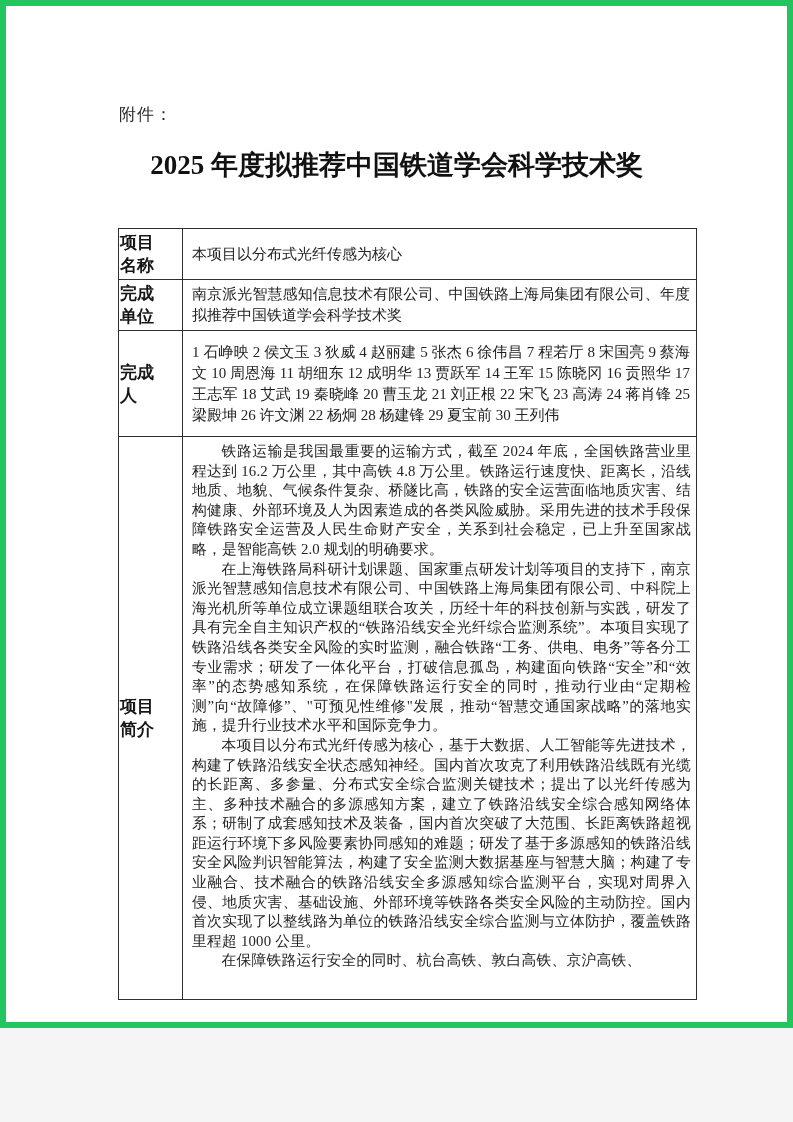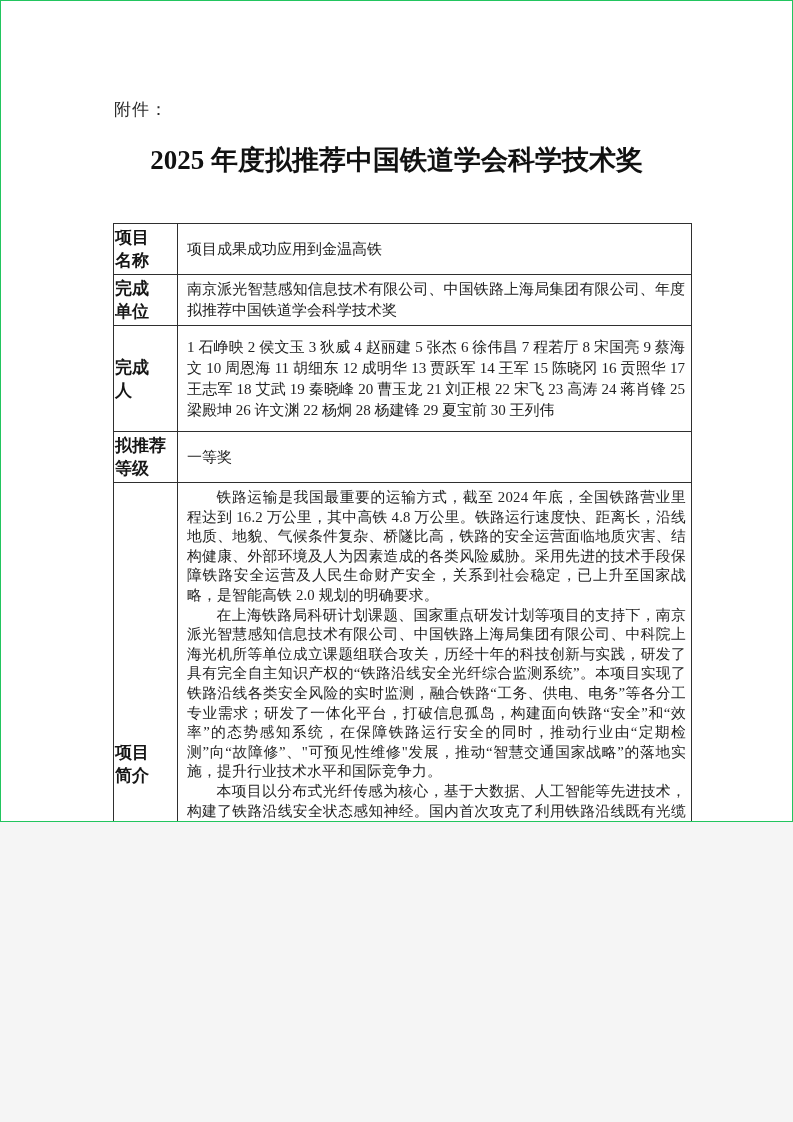--- a/index.html
+++ b/index.html
@@ -2,24 +2,24 @@
 <html><head>
 <meta charset="utf-8">
 <style>
   * { box-sizing: border-box; margin: 0; padding: 0; }
   html, body { background: #f5f5f5; }
   body { font-family: "Liberation Serif", "DejaVu Serif", serif; }
 
   .page {
     position: relative;
     width: 793px;
-    height: 822px;
+    height: 1028px;
     margin: 0 auto;
     background: #ffffff;
-    border: 1px solid #22c55e;
+    border: 6px solid #22c55e;
     color: #1f1f1f;
     overflow: hidden;
   }
 
   .attachment {
     position: absolute;
     left: 113px;
     top: 97px;
     font-size: 17px;
     letter-spacing: 1px;
@@ -104,40 +104,35 @@
 
   <div class="doc-title">
     <span>2025 年度拟推荐中国铁道学会科学技术奖</span><br>
   </div>
 
   <table class="info-table">
     <tbody>
       <tr class="row-name">
         <th>项目
 名称</th>
-        <td>项目成果成功应用到金温高铁</td>
+        <td>本项目以分布式光纤传感为核心</td>
       </tr>
 
       <tr class="row-units">
         <th>完成
 单位</th>
         <td>南京派光智慧感知信息技术有限公司、中国铁路上海局集团有限公司、年度拟推荐中国铁道学会科学技术奖</td>
       </tr>
 
       <tr class="row-people">
         <th>完成
 人</th>
         <td>1 石峥映 2 侯文玉 3 狄威 4 赵丽建 5 张杰 6 徐伟昌 7 程若厅 8 宋国亮 9 蔡海文 10 周恩海 11 胡细东 12 成明华 13 贾跃军 14 王军 15 陈晓冈 16 贡照华 17 王志军 18 艾武 19 秦晓峰 20 曹玉龙 21 刘正根 22 宋飞 23 高涛 24 蒋肖锋 25 梁殿坤 26 许文渊 22 杨炯 28 杨建锋 29 夏宝前 30 王列伟</td>
       </tr>
 
-      <tr class="row-grade">
-        <th>拟推荐
-等级</th>
-        <td>一等奖</td>
-      </tr>
 
       <tr class="row-intro">
         <th>项目
 简介</th>
         <td>
           <p>铁路运输是我国最重要的运输方式，截至 2024 年底，全国铁路营业里程达到 16.2 万公里，其中高铁 4.8 万公里。铁路运行速度快、距离长，沿线地质、地貌、气候条件复杂、桥隧比高，铁路的安全运营面临地质灾害、结构健康、外部环境及人为因素造成的各类风险威胁。采用先进的技术手段保障铁路安全运营及人民生命财产安全，关系到社会稳定，已上升至国家战略，是智能高铁 2.0 规划的明确要求。</p>
           <p>在上海铁路局科研计划课题、国家重点研发计划等项目的支持下，南京派光智慧感知信息技术有限公司、中国铁路上海局集团有限公司、中科院上海光机所等单位成立课题组联合攻关，历经十年的科技创新与实践，研发了具有完全自主知识产权的“铁路沿线安全光纤综合监测系统”。本项目实现了铁路沿线各类安全风险的实时监测，融合铁路“工务、供电、电务”等各分工专业需求；研发了一体化平台，打破信息孤岛，构建面向铁路“安全”和“效率”的态势感知系统，在保障铁路运行安全的同时，推动行业由“定期检测”向“故障修”、"可预见性维修"发展，推动“智慧交通国家战略”的落地实施，提升行业技术水平和国际竞争力。</p>
           <p>本项目以分布式光纤传感为核心，基于大数据、人工智能等先进技术，构建了铁路沿线安全状态感知神经。国内首次攻克了利用铁路沿线既有光缆的长距离、多参量、分布式安全综合监测关键技术；提出了以光纤传感为主、多种技术融合的多源感知方案，建立了铁路沿线安全综合感知网络体系；研制了成套感知技术及装备，国内首次突破了大范围、长距离铁路超视距运行环境下多风险要素协同感知的难题；研发了基于多源感知的铁路沿线安全风险判识智能算法，构建了安全监测大数据基座与智慧大脑；构建了专业融合、技术融合的铁路沿线安全多源感知综合监测平台，实现对周界入侵、地质灾害、基础设施、外部环境等铁路各类安全风险的主动防控。国内首次实现了以整线路为单位的铁路沿线安全综合监测与立体防护，覆盖铁路里程超 1000 公里。</p>
           <p>在保障铁路运行安全的同时、杭台高铁、敦白高铁、京沪高铁、</p>
         </td>

